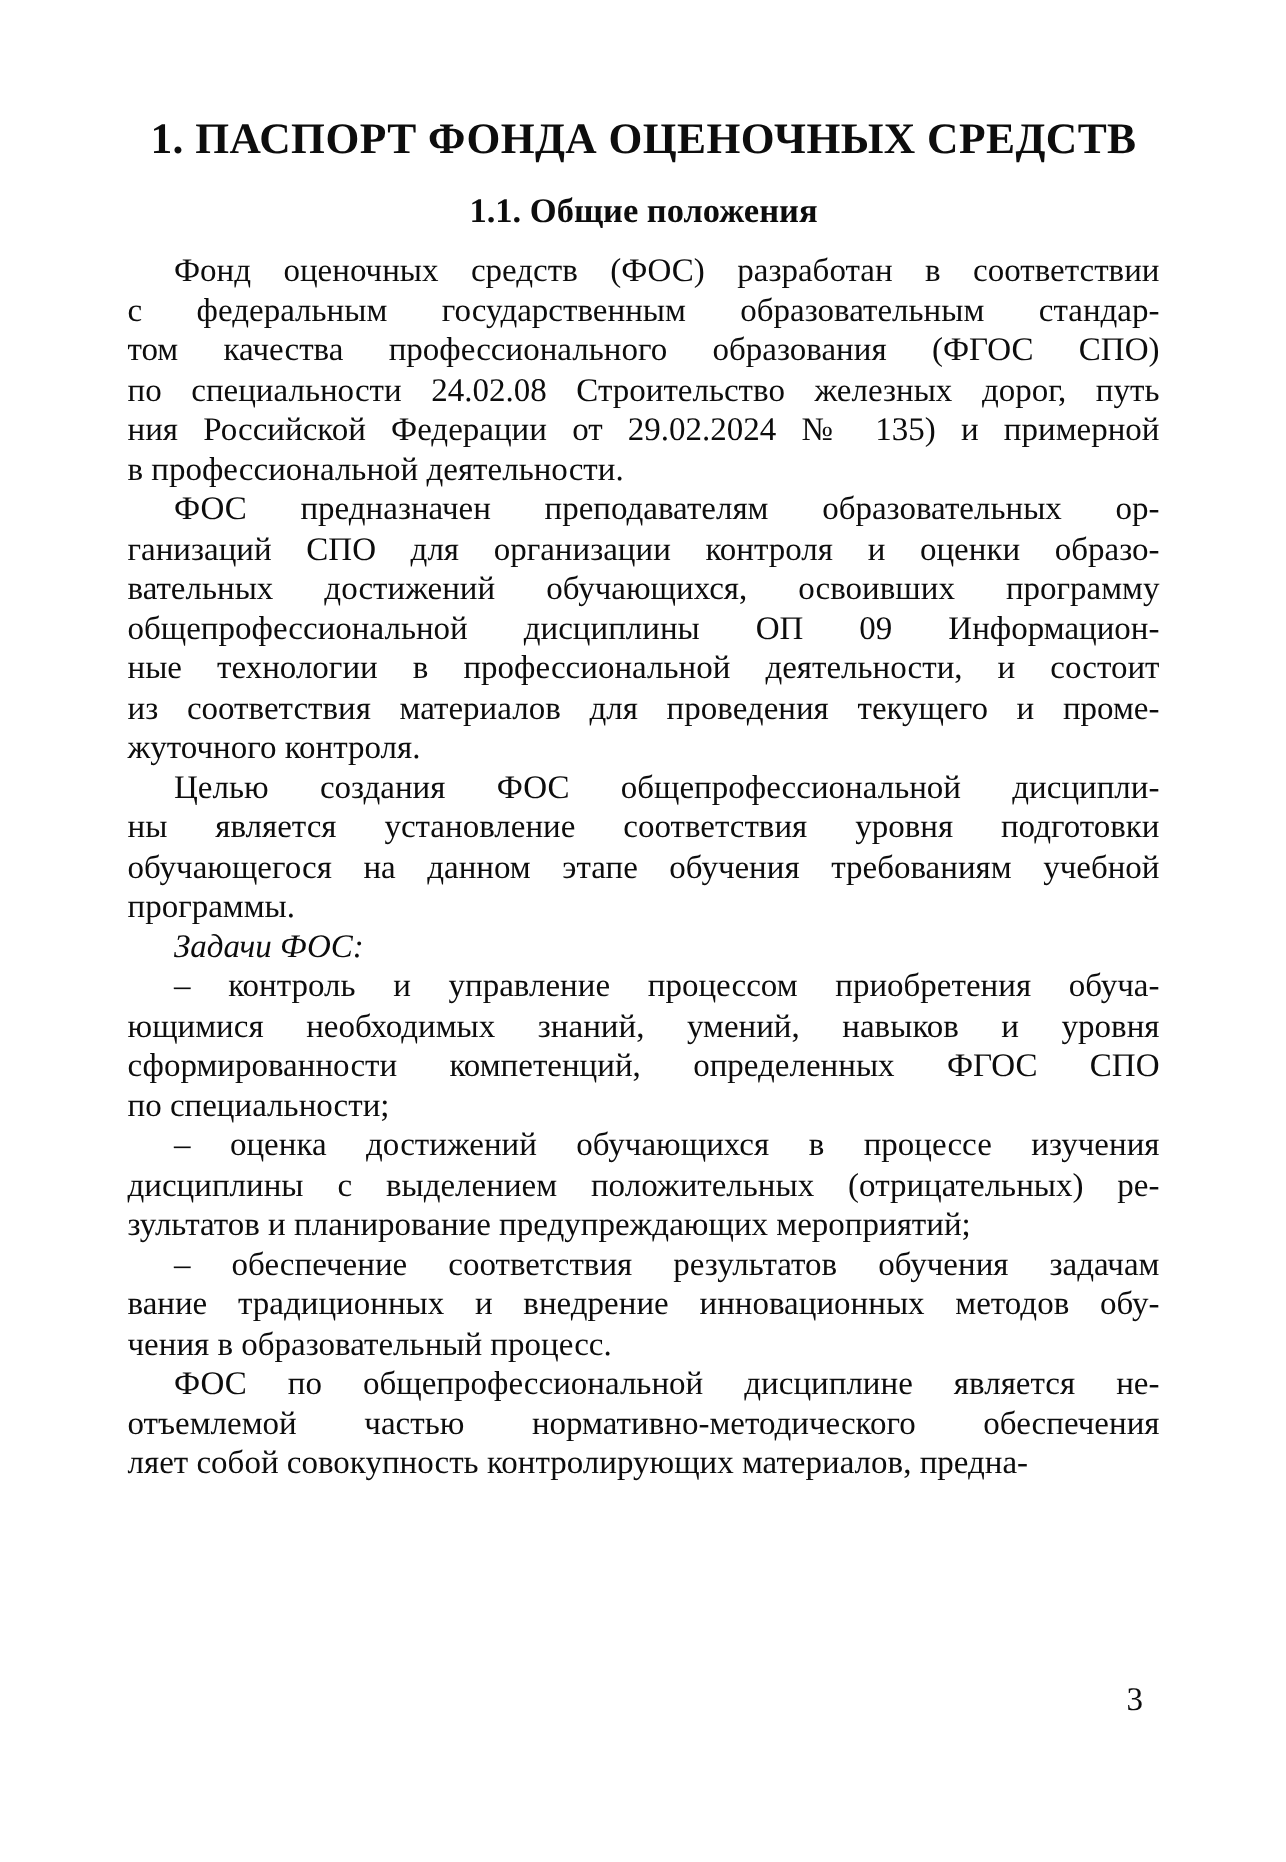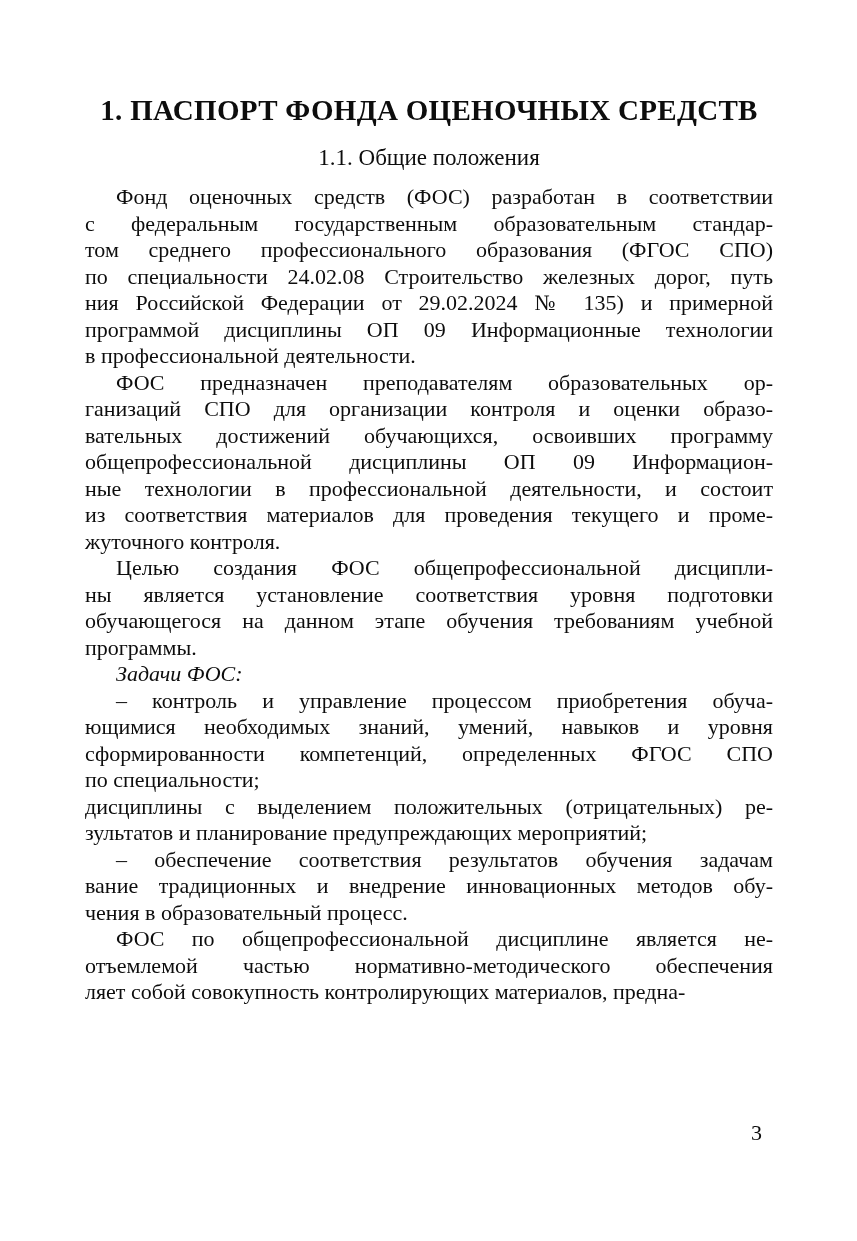--- a/index.html
+++ b/index.html
@@ -10,36 +10,36 @@
     height: 1241px;
     margin: 0 auto;
     background: #ffffff;
     color: #0d0d0d;
     font-family: "Liberation Serif", "DejaVu Serif", serif;
     overflow: hidden;
   }
   .content {
     position: absolute;
     left: 85px;
-    top: 94px;
+    top: 77px;
     width: 688px;
   }
   .doc-title {
     margin: 0 0 17px 0;
     font-size: 29px;
     font-weight: bold;
     line-height: 33px;
     text-align: center;
     letter-spacing: 0.3px;
     white-space: nowrap;
   }
   .doc-subtitle {
     margin: 0 0 13px 0;
     font-size: 23px;
-    font-weight: normal;
+    font-weight: bold;
     line-height: 27px;
     text-align: center;
   }
   .paragraph { margin: 0; }
   .paragraph.italic { font-style: italic; }
   .line {
     font-size: 22px;
     line-height: 26.5px;
     text-align: justify;
     text-align-last: justify;
@@ -60,24 +60,23 @@
 <body>
 
 <div class="page">
   <div class="content">
     <h1 class="doc-title">1. ПАСПОРТ ФОНДА ОЦЕНОЧНЫХ СРЕДСТВ</h1>
     <h2 class="doc-subtitle">1.1. Общие положения</h2>
     <div id="paragraphs-root">
         <div class="paragraph">
           <div class="line first">Фонд оценочных средств (ФОС) разработан в соответствии</div>
           <div class="line">с федеральным государственным образовательным стандар-</div>
-          <div class="line">том среднего профессионального образования (ФГОС СПО)</div>
+          <div class="line">том качества профессионального образования (ФГОС СПО)</div>
           <div class="line">по специальности 24.02.08 Строительство железных дорог, путь</div>
           <div class="line">ния Российской Федерации от 29.02.2024 № 135) и примерной</div>
-          <div class="line">программой дисциплины ОП 09 Информационные технологии</div>
           <div class="line last">в профессиональной деятельности.</div>
         </div>
         <div class="paragraph">
           <div class="line first">ФОС предназначен преподавателям образовательных ор-</div>
           <div class="line">ганизаций СПО для организации контроля и оценки образо-</div>
           <div class="line">вательных достижений обучающихся, освоивших программу</div>
           <div class="line">общепрофессиональной дисциплины ОП 09 Информацион-</div>
           <div class="line">ные технологии в профессиональной деятельности, и состоит</div>
           <div class="line">из соответствия материалов для проведения текущего и проме-</div>
           <div class="line last">жуточного контроля.</div>
@@ -91,20 +90,21 @@
         <div class="paragraph italic">
           <div class="line first last">Задачи ФОС:</div>
         </div>
         <div class="paragraph">
           <div class="line first">– контроль и управление процессом приобретения обуча-</div>
           <div class="line">ющимися необходимых знаний, умений, навыков и уровня</div>
           <div class="line">сформированности компетенций, определенных ФГОС СПО</div>
           <div class="line last">по специальности;</div>
         </div>
         <div class="paragraph">
+          <div class="line first">– оценка достижений обучающихся в процессе изучения</div>
           <div class="line">дисциплины с выделением положительных (отрицательных) ре-</div>
           <div class="line last">зультатов и планирование предупреждающих мероприятий;</div>
         </div>
         <div class="paragraph">
           <div class="line first">– обеспечение соответствия результатов обучения задачам</div>
           <div class="line">вание традиционных и внедрение инновационных методов обу-</div>
           <div class="line last">чения в образовательный процесс.</div>
         </div>
         <div class="paragraph">
           <div class="line first">ФОС по общепрофессиональной дисциплине является не-</div>

